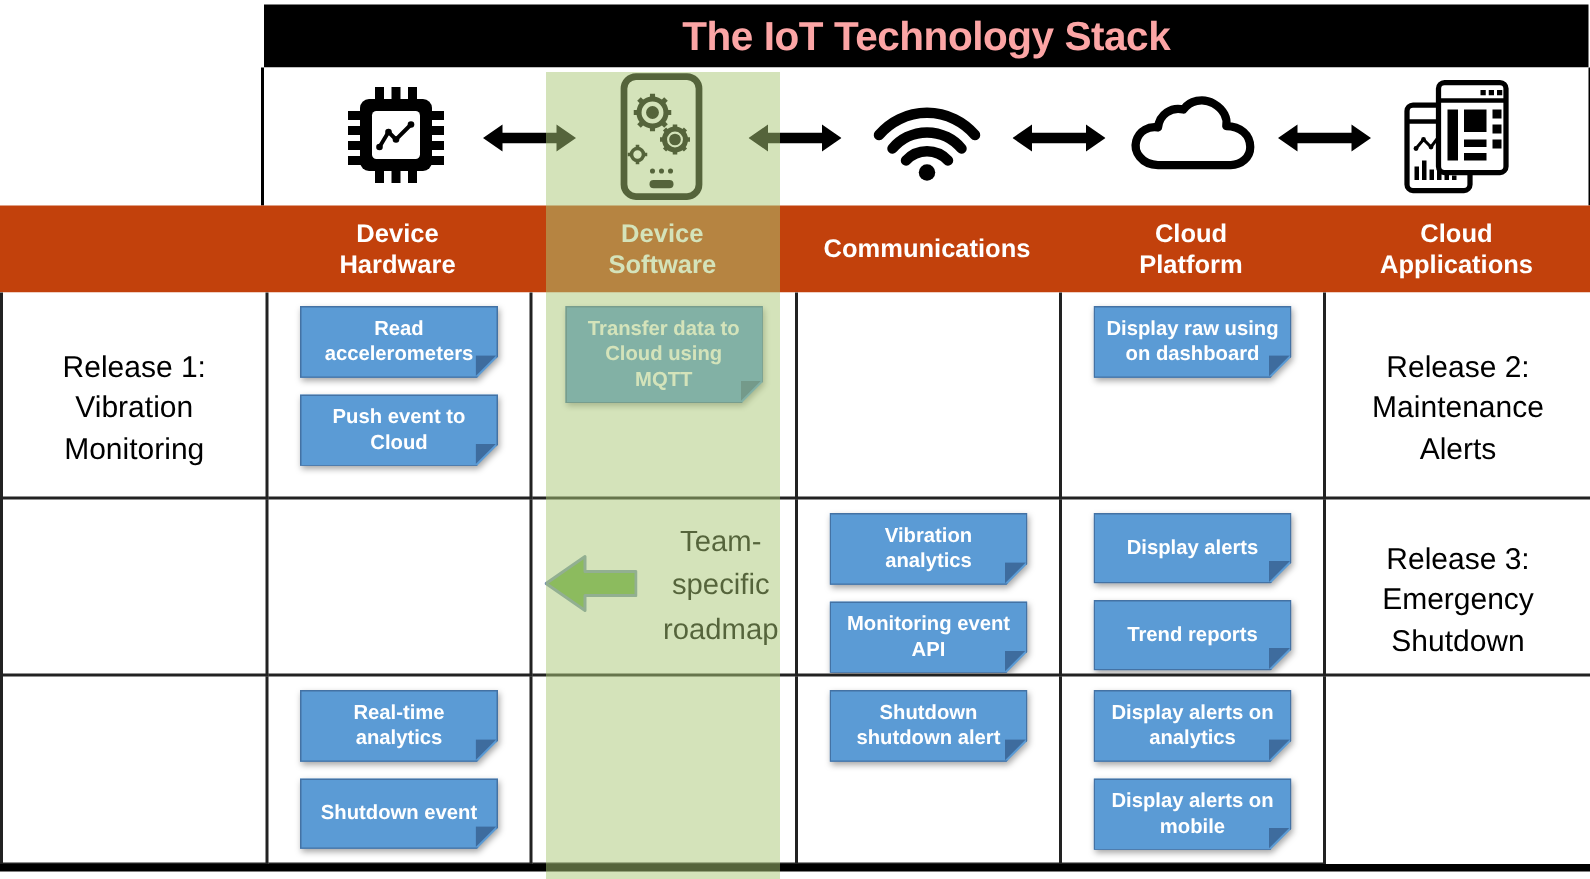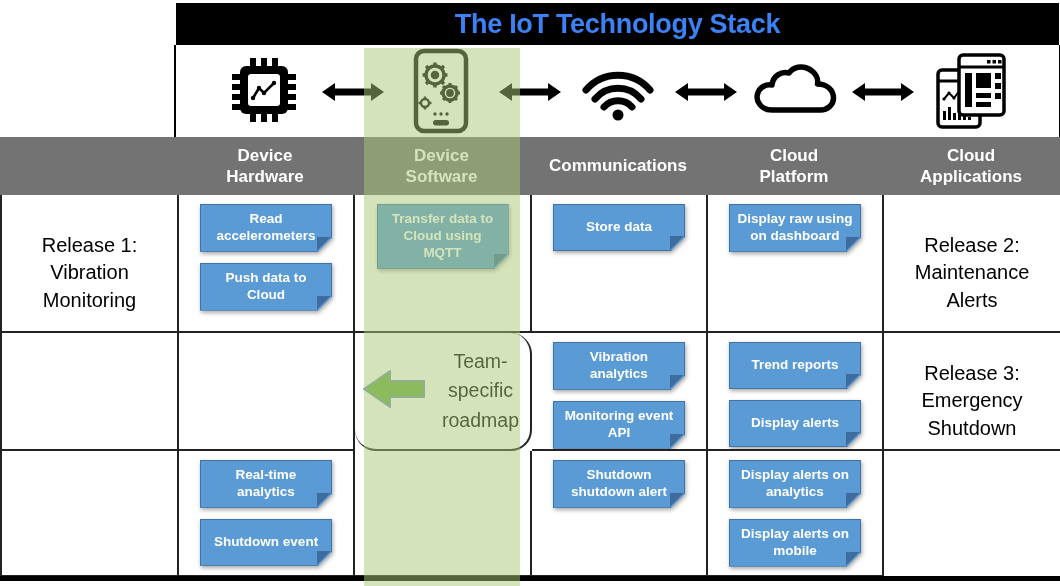--- a/index.html
+++ b/index.html
@@ -8,33 +8,33 @@
     font-family:"Liberation Sans","DejaVu Sans",sans-serif;
   }
   .preline{white-space:pre-line;}
 
   
   .title-bar{
     position:absolute;left:176px;top:3px;width:883px;height:42px;background:#000;
     display:flex;align-items:center;justify-content:center;
   }
   .title-bar h1{
-    margin:0;color:#3b82f6;font-size:27px;font-weight:bold;letter-spacing:-0.3px;
+    margin:0;color:#fca5a5;font-size:27px;font-weight:bold;letter-spacing:-0.3px;
   }
 
   
   .icon-strip{
     position:absolute;left:174px;top:45px;width:883px;height:92px;background:#fff;
     border-left:2px solid #000;border-right:2px solid #000;
   }
   .icon-strip .ic{position:absolute;}
 
   
   .header-row{
-    position:absolute;left:0;top:137px;width:1060px;height:58px;background:#737373;
+    position:absolute;left:0;top:137px;width:1060px;height:58px;background:#c2410c;
     display:grid;grid-template-columns:177px 176px 177px 176px 176px 178px;
   }
   .header-cell{
     display:flex;align-items:center;justify-content:center;text-align:center;
     color:#fff;font-size:17px;font-weight:bold;line-height:1.25;
   }
 
   
   .table-body{
     position:absolute;left:0;top:195px;width:1060px;height:382px;background:#fff;
@@ -47,21 +47,21 @@
     border-right:2px solid #222;border-bottom:2px solid #222;box-sizing:border-box;
     display:flex;flex-direction:column;align-items:center;gap:11px;
     padding-top:9px;overflow:hidden;
   }
   .cell.label-cell{justify-content:center;padding-top:0;}
   .row-label{
     color:#000;font-size:20px;line-height:1.38;text-align:center;margin-top:20px;
   }
   .cell.note-cell{
     flex-direction:row;align-items:center;justify-content:flex-start;
-    gap:6px;padding-top:0;padding-left:8px;border-radius:21px;
+    gap:6px;padding-top:0;padding-left:8px;
   }
   .note-text{color:#000;font-size:19.5px;line-height:1.5;text-align:center;flex:1;}
 
   
   .shadow{filter:drop-shadow(1.5px 2.5px 2px rgba(0,0,0,0.35));}
   .sticker{
     position:relative;width:132px;min-height:47px;box-sizing:border-box;
     background:#5B9BD5;border:1px solid #4472A4;
     clip-path:polygon(0 0,100% 0,100% calc(100% - 14px),calc(100% - 14px) 100%,0 100%);
     display:flex;align-items:center;justify-content:center;
@@ -260,32 +260,29 @@
     <div class="cell label-cell">
       <div class="row-label preline">Release 1:
 Vibration
 Monitoring</div>
     </div>
     <div class="cell">
       <div class="shadow">
           <div class="sticker">Read accelerometers</div>
         </div>
       <div class="shadow">
-          <div class="sticker">Push data to Cloud</div>
+          <div class="sticker">Push event to Cloud</div>
         </div>
     </div>
     <div class="cell">
       <div class="shadow">
           <div class="sticker">Transfer data to Cloud using MQTT</div>
         </div>
     </div>
     <div class="cell">
-      <div class="shadow">
-          <div class="sticker">Store data</div>
-        </div>
     </div>
     <div class="cell">
       <div class="shadow">
           <div class="sticker">Display raw using on dashboard</div>
         </div>
     </div>
 
     <div class="cell label-cell">
       <div class="row-label preline">Release 2:
 Maintenance
@@ -306,24 +303,24 @@
     <div class="cell">
       <div class="shadow">
           <div class="sticker">Vibration analytics</div>
         </div>
       <div class="shadow">
           <div class="sticker">Monitoring event API</div>
         </div>
     </div>
     <div class="cell">
       <div class="shadow">
+          <div class="sticker">Display alerts</div>
+        </div>
+      <div class="shadow">
           <div class="sticker">Trend reports</div>
-        </div>
-      <div class="shadow">
-          <div class="sticker">Display alerts</div>
         </div>
     </div>
 
     <div class="cell label-cell">
       <div class="row-label preline">Release 3:
 Emergency
 Shutdown</div>
     </div>
     <div class="cell"></div>
     <div class="cell">

